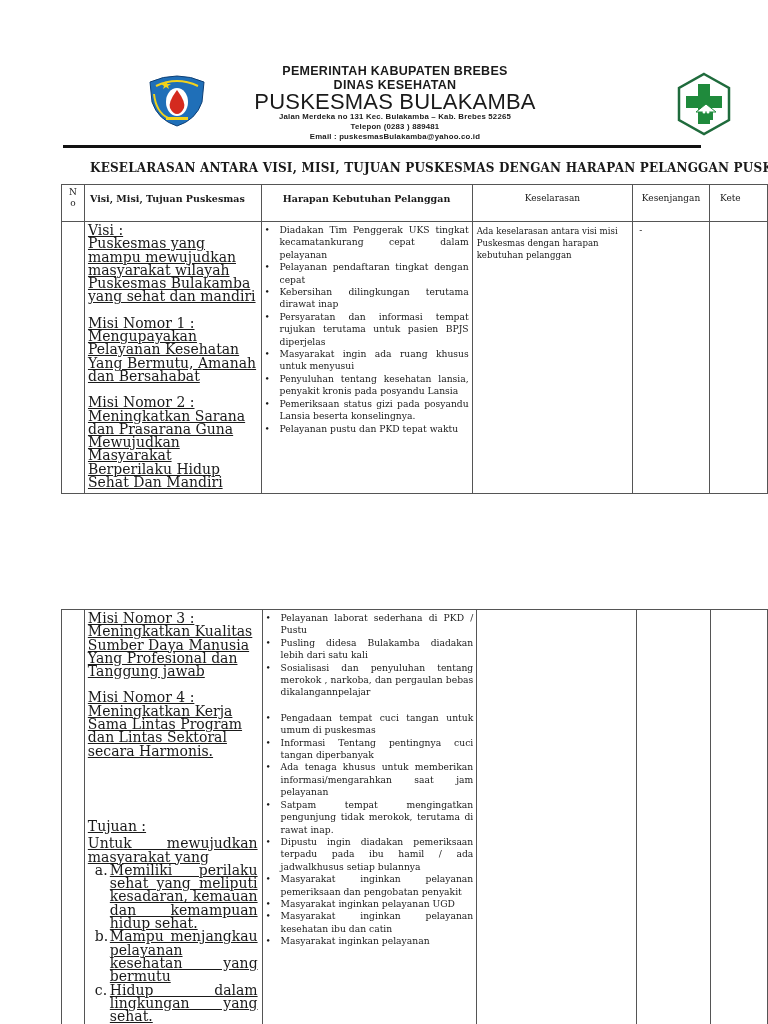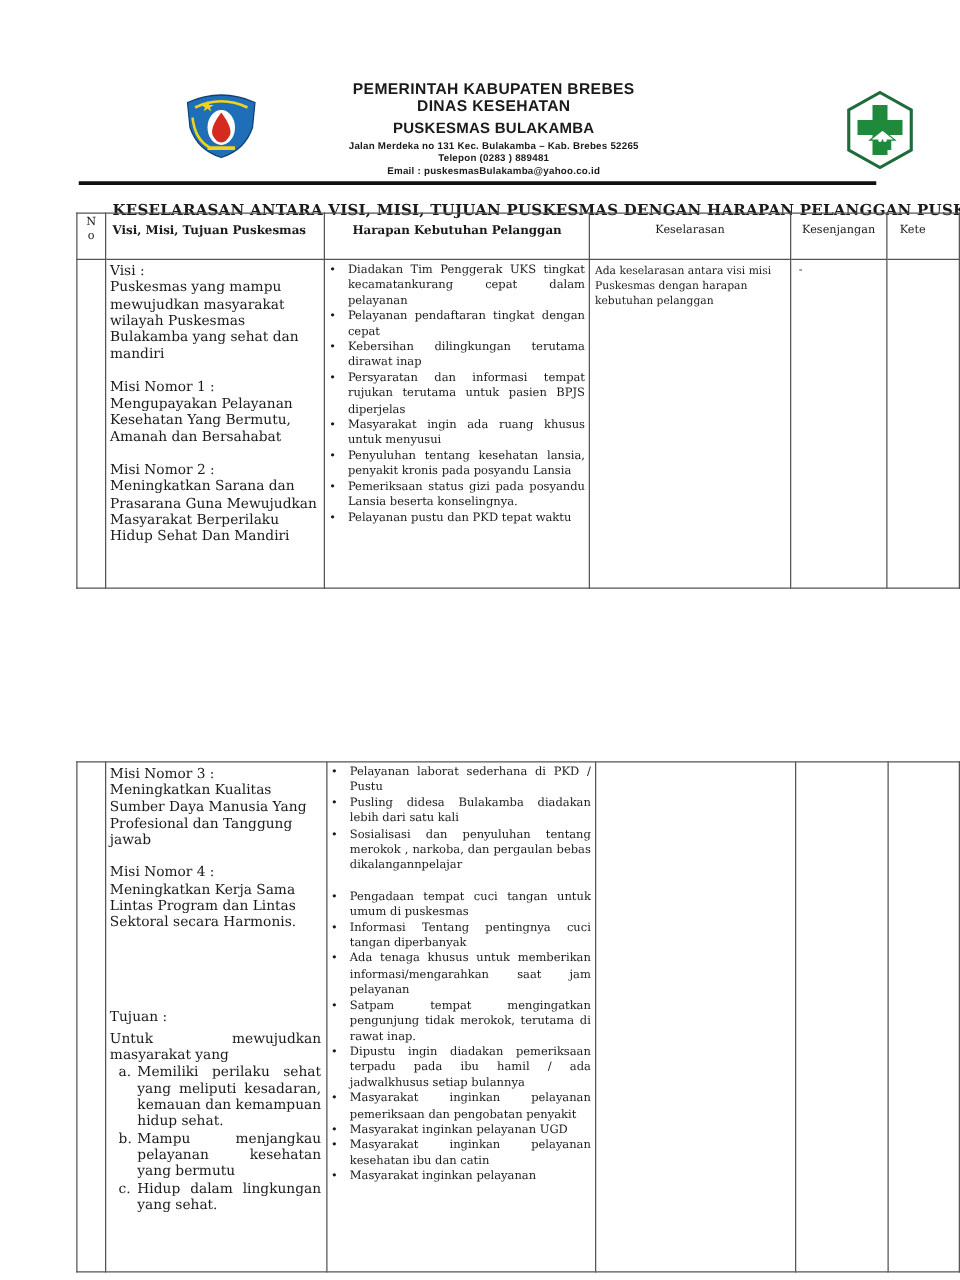--- a/index.html
+++ b/index.html
@@ -8,40 +8,40 @@
       background: #ffffff; position: relative;
       font-family: "DejaVu Serif", serif; color: #1a1a1a;
     }
     .letterhead { position: absolute; left: 0; top: 0; width: 728px; height: 150px; }
     .logo-left { position: absolute; left: 146px; top: 72px; width: 62px; height: 56px; }
     .logo-right { position: absolute; left: 676px; top: 72px; width: 56px; height: 64px; }
     .lh-text { position: absolute; left: 250px; top: 64px; width: 290px; text-align: center;
       font-family: "Liberation Sans", sans-serif; }
     .lh-l1 { font-size: 12.5px; font-weight: bold; letter-spacing: 0.3px; line-height: 14px; }
     .lh-l2 { font-size: 12.5px; font-weight: bold; letter-spacing: 0.3px; line-height: 14px; }
-    .lh-l3 { font-size: 12px; line-height: 20px; letter-spacing: 0.2px; font-weight: bold; text-align: center; }
+    .lh-l3 { font-size: 22px; line-height: 20px; letter-spacing: 0.2px; font-weight: normal; text-align: center; }
     .lh-l4, .lh-l5, .lh-l6 { font-size: 7.8px; font-weight: bold; line-height: 10px; letter-spacing: 0.2px; }
     .rule { position: absolute; left: 63px; top: 145px; width: 638px; height: 3px; background: #111; }
 
     .doc-title { position: absolute; left: 90px; top: 161px; font-size: 12px; font-weight: bold;
       letter-spacing: 0.2px; font-family: "DejaVu Serif", serif; white-space: nowrap; }
 
     table.grid { position: absolute; border-collapse: collapse; table-layout: fixed; }
     table.grid td { border: 1px solid #555; vertical-align: top; padding: 0; }
-    .t1 { left: 61px; top: 170px; }
+    .t1 { left: 61px; top: 184px; }
     .t2 { left: 61px; top: 609px; }
 
     .hdr td { height: 28px; }
     .h-no { font-size: 9px; text-align: center; line-height: 11px; padding-top: 2px !important; }
     .h-bold { font-weight: bold; font-size: 9.5px; padding-left: 5px !important; padding-top: 8px !important; }
     .h-bold.center { text-align: center; padding-left: 0 !important; margin-top: 20px; }
     .h-plain { font-size: 9px; text-align: center; padding-top: 8px !important; }
     .h-plain.left { text-align: left; padding-left: 10px !important; }
 
-    .col-text { font-size: 11px; line-height: 13.3px; padding: 2px 4px 4px 3px !important; }
+    .col-text { font-size: 14px; line-height: 13.3px; padding: 2px 4px 4px 3px !important; text-decoration: underline; }
     .col-text p { margin: 0; }
     .gap { height: 13px; }
 
     ul.bul { margin: 0; padding: 2px 3px 4px 0; list-style: none; font-size: 9.2px; line-height: 12.4px; }
     ul.bul li { position: relative; padding-left: 18px; text-align: justify; }
     ul.bul li::before { content: "\2022"; position: absolute; left: 3px; top: 0; font-size: 9px; }
     ul.bul li.spaced { margin-top: 13px; }
 
     .kes { font-size: 8.6px; line-height: 12px; padding: 3px 4px !important; }
     .kesj { font-size: 9px; padding: 3px 6px !important; }

